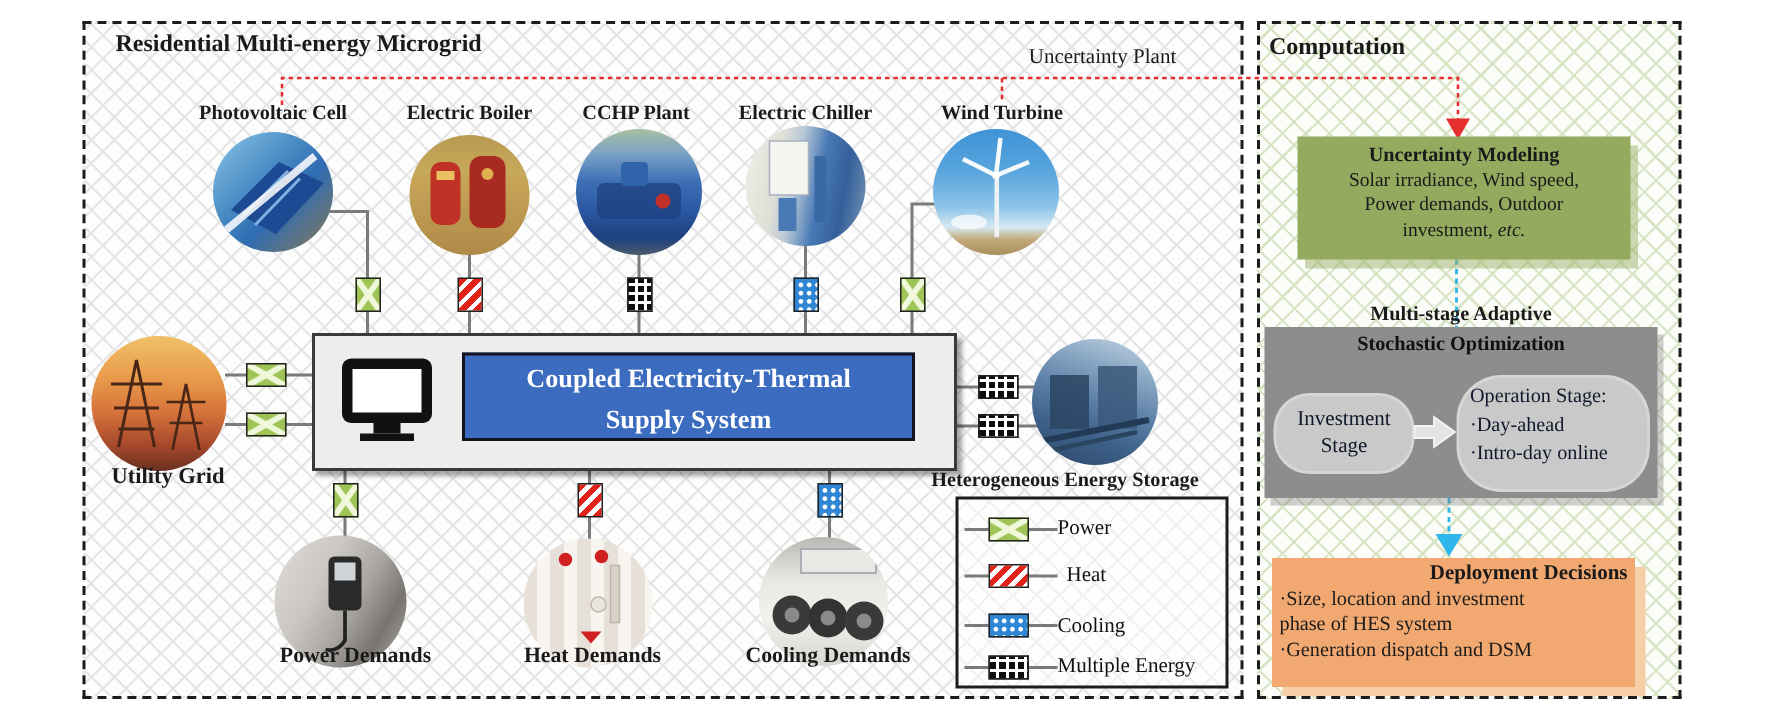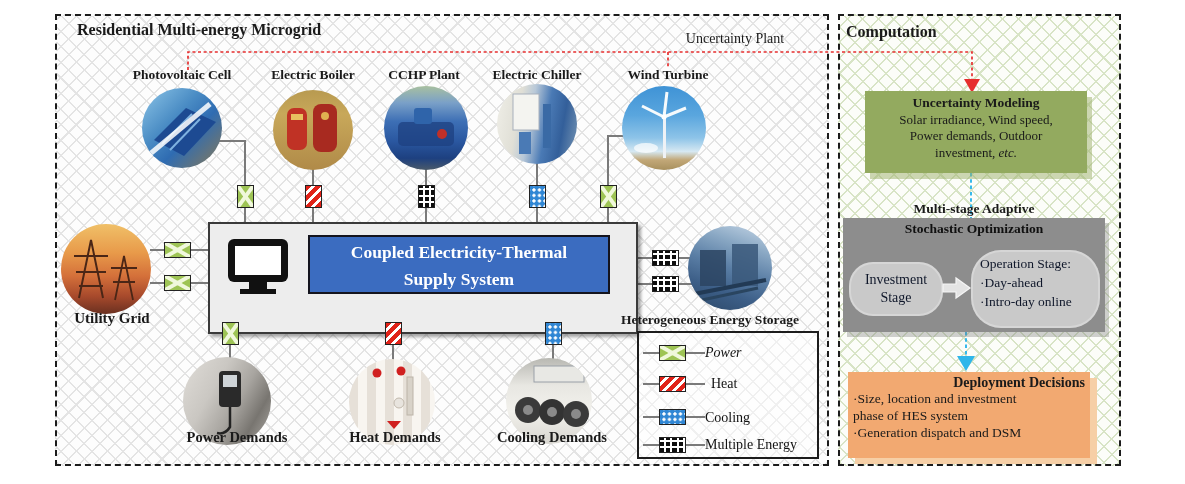--- a/index.html
+++ b/index.html
@@ -24,21 +24,21 @@
   .sym-power{background-color:#9ec455;background-image:
      linear-gradient(to top right,transparent 40%,#f0f8dc 44%,#f0f8dc 56%,transparent 60%),
      linear-gradient(to bottom right,transparent 40%,#f0f8dc 44%,#f0f8dc 56%,transparent 60%);}
   .sym-heat{background:repeating-linear-gradient(135deg,#e02218 0 4px,#ffffff 4px 7px);}
   .sym-cool{background-color:#2f86d4;background-image:radial-gradient(#ffffff 1.4px,transparent 1.6px);
      background-size:5.5px 5.5px;background-position:1.2px 1.2px;}
   .sym-multi{background-color:#0e0e0e;background-image:
      repeating-linear-gradient(0deg,transparent 0 4.2px,#ffffff 4.2px 6.2px),
      repeating-linear-gradient(90deg,transparent 0 4.2px,#ffffff 4.2px 6.2px);}
   
-  #central-box{position:absolute;left:208px;top:222px;width:430px;height:112px;z-index:2;
+  #central-box{position:absolute;left:208px;top:222px;width:430px;height:92px;z-index:2;
      background:#ededed;border:2px solid #3a3a3a;box-sizing:border-box;
      box-shadow:3px 3px 3px rgba(0,0,0,.35);}
   #central-blue{position:absolute;left:98px;top:11px;width:302px;height:59px;
      background:#3b6cc0;border:2px solid #14141e;box-sizing:border-box;
      color:#fff;font-weight:bold;font-size:17.5px;text-align:center;line-height:1.55;padding-top:2px;}
   #monitor{position:absolute;left:16px;top:13px;}
   
   #legend{position:absolute;left:637px;top:331px;width:182px;height:128px;z-index:2;
      border:2px solid #1c1c1c;box-sizing:border-box;background:rgba(255,255,255,.45);}
   .lg-row{position:absolute;left:4px;height:22px;display:flex;align-items:center;}
@@ -180,21 +180,21 @@
     <svg viewBox="0 0 84 84">
         <rect x="12" y="24" width="26" height="36" fill="#2c4462" opacity=".85"></rect>
         <rect x="44" y="18" width="26" height="42" fill="#3a587a" opacity=".85"></rect>
         <path d="M6 68 L78 54" stroke="#223a55" stroke-width="4"></path>
         <path d="M14 74 L70 62" stroke="#2a4560" stroke-width="3"></path>
       </svg>
   </div>
   <div class="lbl" style="left:585px;top:313px;width:250px;font-size:13.5px;">Heterogeneous Energy Storage</div>
 
   <div id="legend">
-    <div class="lg-row" style="top:9px;font-style:italic;">
+    <div class="lg-row" style="top:9px;">
       <span class="lg-wire">
           <span class="sym h sym-power"></span>
         </span>
       <span class="lg-label">Power</span>
     </div>
     <div class="lg-row" style="top:40px;">
       <span class="lg-wire">
           <span class="sym h sym-heat"></span>
         </span>
       <span class="lg-label" style="margin-left:6px;">Heat</span>

